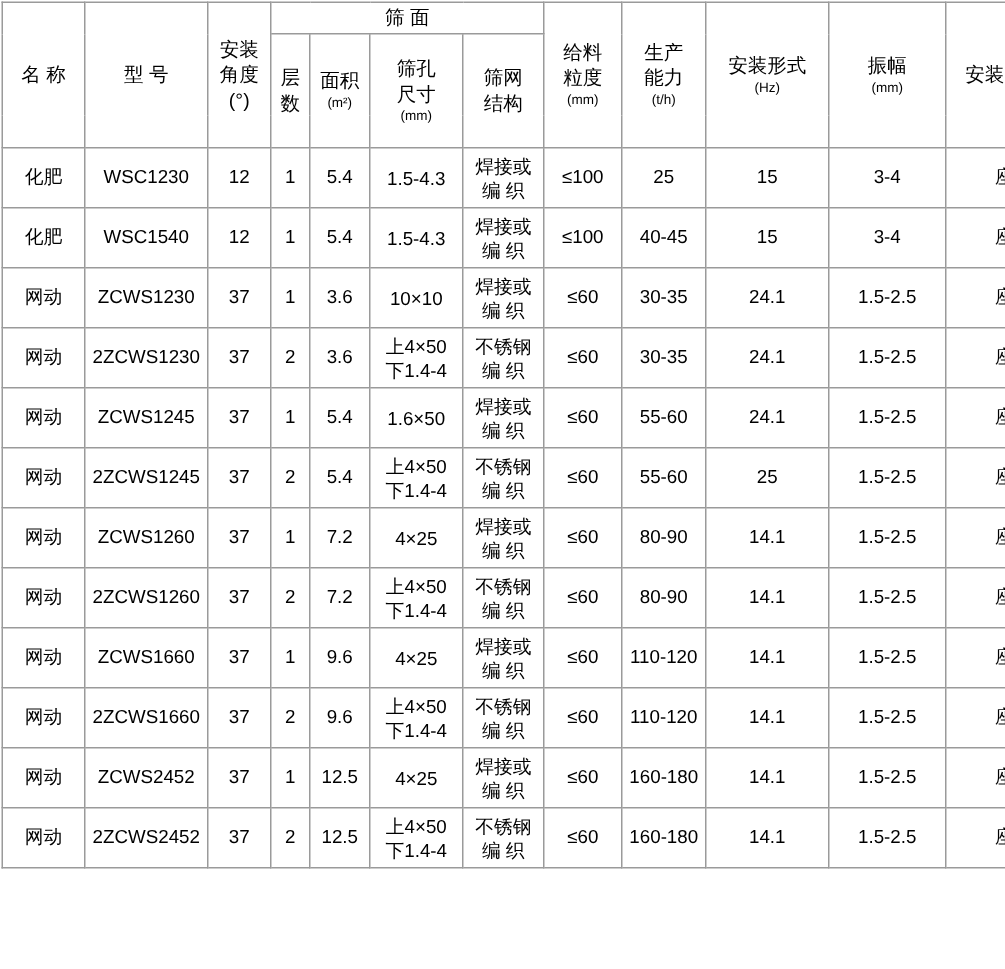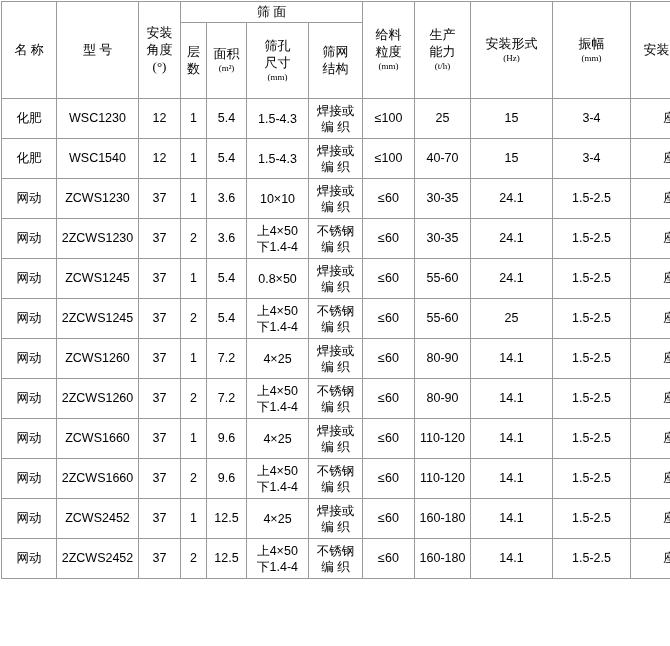--- a/index.html
+++ b/index.html
@@ -23,21 +23,20 @@
     border: 1px solid #9a9a9a;
     text-align: center;
     vertical-align: middle;
     font-weight: normal;
     font-size: 12.5px;
     line-height: 1.25;
     padding: 2px 1px;
   }
   #spec-table thead td, #spec-table thead th {
     font-size: 13px;
-    font-family: Liberation Serif, serif;
   }
   .hdr-sub {
     font-size: 9px;
     vertical-align: baseline;
   }
   .cell-stack {
     display: block;
     line-height: 1.3;
   }
   .cell-stack span {
@@ -187,21 +186,21 @@
             <span>1.5-4.3</span>
           </span>
         </td>
         <td>
           <span class="cell-stack">
             <span>焊接或</span>
             <span>编 织</span>
           </span>
         </td>
         <td>≤100</td>
-        <td>40-70</td>
+        <td>40-45</td>
         <td>15</td>
         <td>3-4</td>
         <td>座</td>
       </tr>
       <tr>
         <td>网动</td>
         <td>ZCWS1230</td>
         <td>37</td>
         <td>1</td>
         <td>3.6</td>
@@ -247,21 +246,21 @@
         <td>座</td>
       </tr>
       <tr>
         <td>网动</td>
         <td>ZCWS1245</td>
         <td>37</td>
         <td>1</td>
         <td>5.4</td>
         <td>
           <span class="cell-stack">
-            <span>0.8×50</span>
+            <span>1.6×50</span>
           </span>
         </td>
         <td>
           <span class="cell-stack">
             <span>焊接或</span>
             <span>编 织</span>
           </span>
         </td>
         <td>≤60</td>
         <td>55-60</td>

